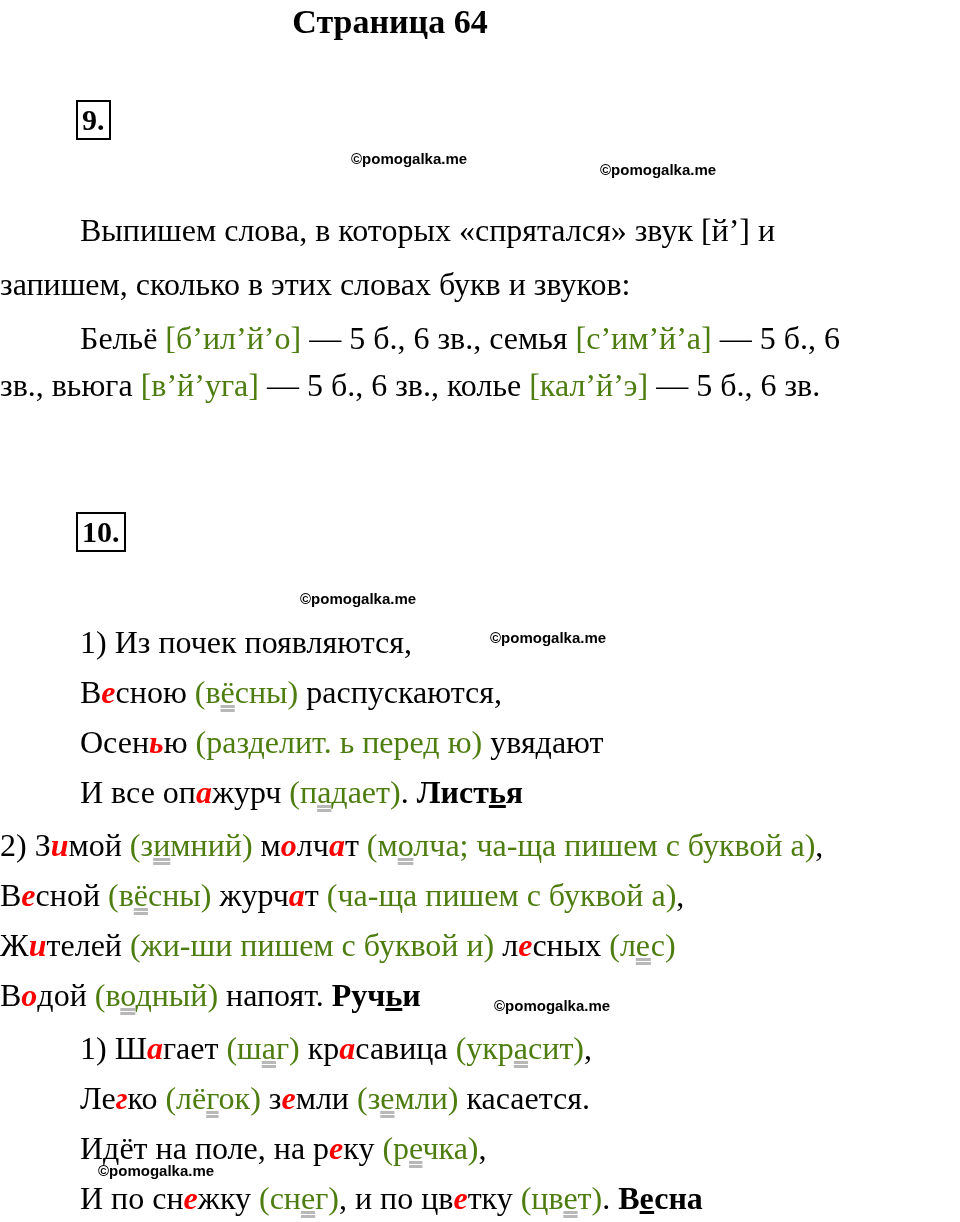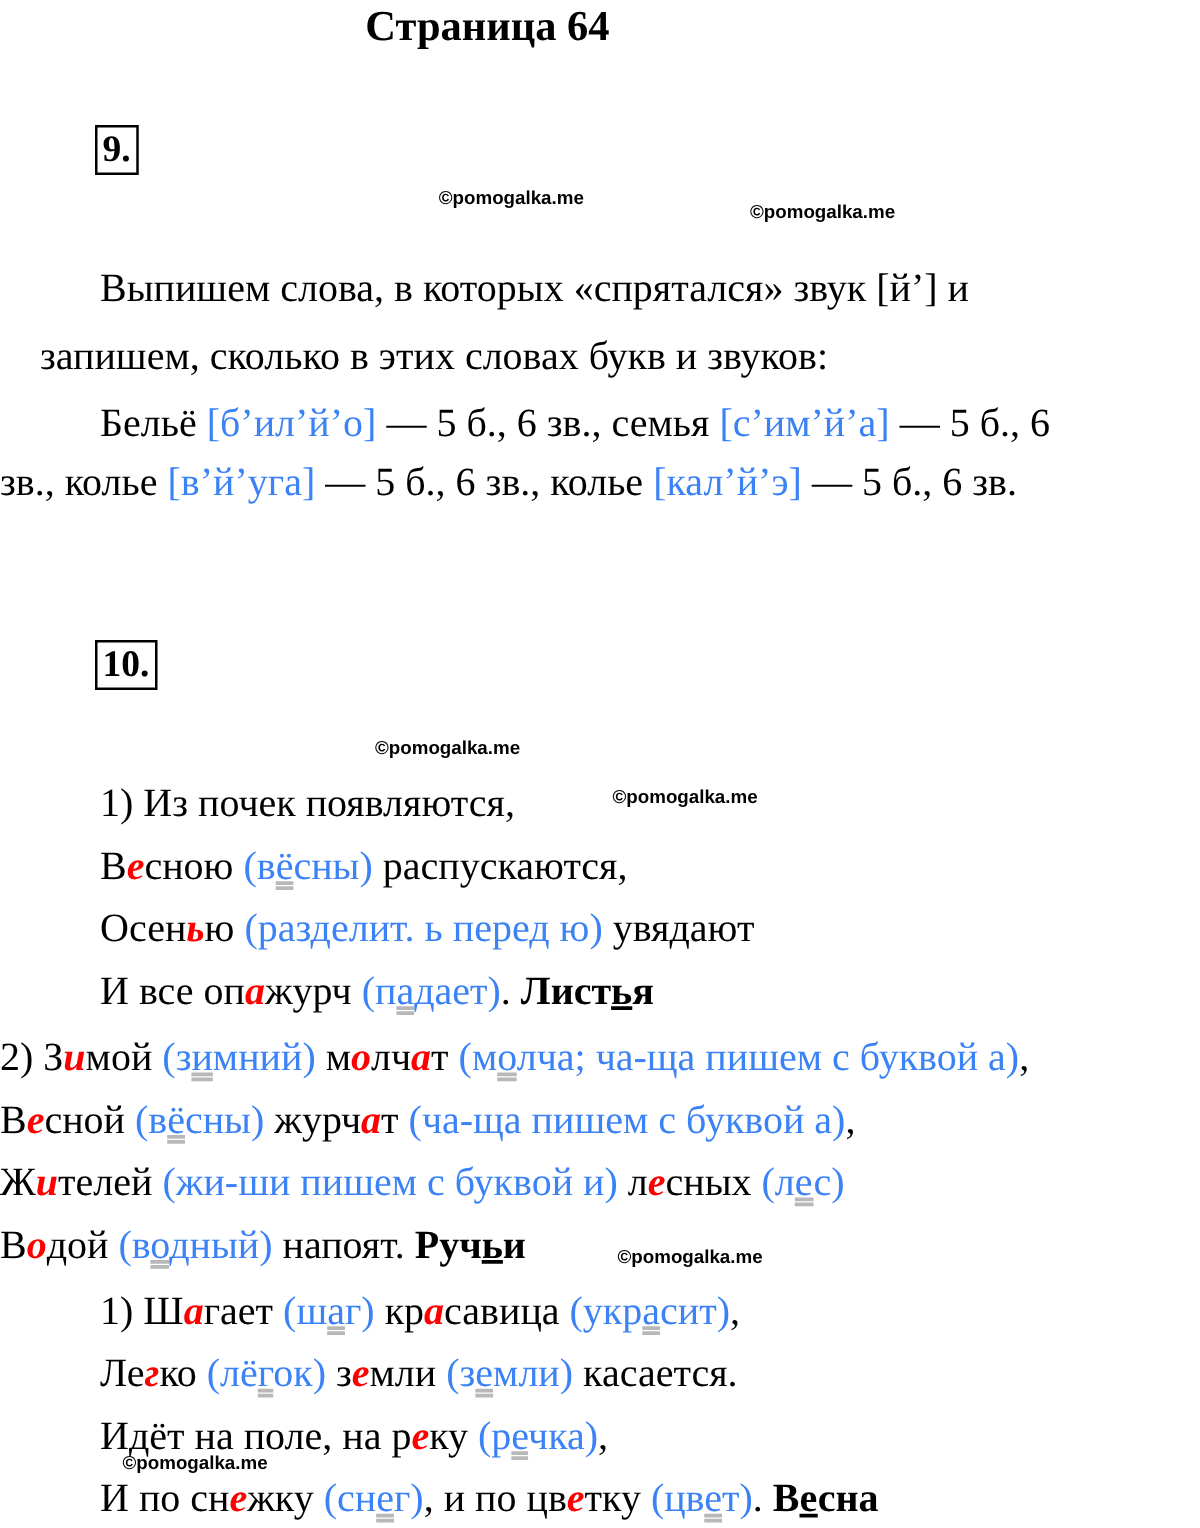--- a/index.html
+++ b/index.html
@@ -3,48 +3,48 @@
 <meta charset="utf-8">
 <style>
   html, body { margin:0; padding:0; background:#ffffff; }
   body { width:960px; height:1222px; position:relative; overflow:hidden;
          font-family:"Liberation Serif", "DejaVu Serif", serif; color:#000; }
   .abs { position:absolute; white-space:nowrap; }
   .title { top:2px; left:0; width:780px; text-align:center; font-weight:bold; font-size:34px; line-height:40px; }
   .numbox { border:2px solid #000; font-weight:bold; font-size:30px; line-height:36px; padding:0 4px; }
   .wm { font-family:"Liberation Sans", "DejaVu Sans", sans-serif; font-weight:bold; font-size:15px; color:#000; }
   .line { font-size:32px; line-height:40px; }
-  .gray { color:#3b82f6; }
+  .gray { color:#4d7c0f; }
   .red { color:#ff0000; font-style:italic; font-weight:bold; }
   .bold { font-weight:bold; }
   .u2 { text-decoration:underline; text-decoration-style:double; text-decoration-color:#b8b8b8; }
   .u1 { text-decoration:underline; text-decoration-thickness:3px; }
 </style>
 </head>
 <body>
 
 <div class="abs title">Страница 64</div>
 
 <div class="abs numbox" style="left:76px;top:100px;">9.</div>
 <div class="abs wm" style="left:351px;top:150px;">©pomogalka.me</div>
 <div class="abs wm" style="left:600px;top:161px;">©pomogalka.me</div>
 
 <div class="abs line" style="left:80px;top:210px;">Выпишем слова, в которых «спрятался» звук [й’] и</div>
-<div class="abs line" style="left:0px;top:264px;margin-left:32px;">запишем, сколько в этих словах букв и звуков:</div>
+<div class="abs line" style="left:0px;top:264px;">запишем, сколько в этих словах букв и звуков:</div>
 
 <div class="abs line" style="left:80px;top:318px;">
   <span>Бельё</span>
   <span class="gray">[б’ил’й’о]</span>
   <span>— 5 б., 6 зв.,</span>
   <span>семья</span>
   <span class="gray">[с’им’й’а]</span>
   <span>— 5 б., 6</span>
 </div>
 <div class="abs line" style="left:0px;top:365px;">
-  <span>зв., колье</span>
+  <span>зв., вьюга</span>
   <span class="gray">[в’й’уга]</span>
   <span>— 5 б., 6 зв.,</span>
   <span>колье</span>
   <span class="gray">[кал’й’э]</span>
   <span>— 5 б., 6 зв.</span>
 </div>
 
 <div class="abs numbox" style="left:76px;top:512px;">10.</div>
 <div class="abs wm" style="left:300px;top:590px;">©pomogalka.me</div>
 <div class="abs wm" style="left:490px;top:629px;">©pomogalka.me</div>

